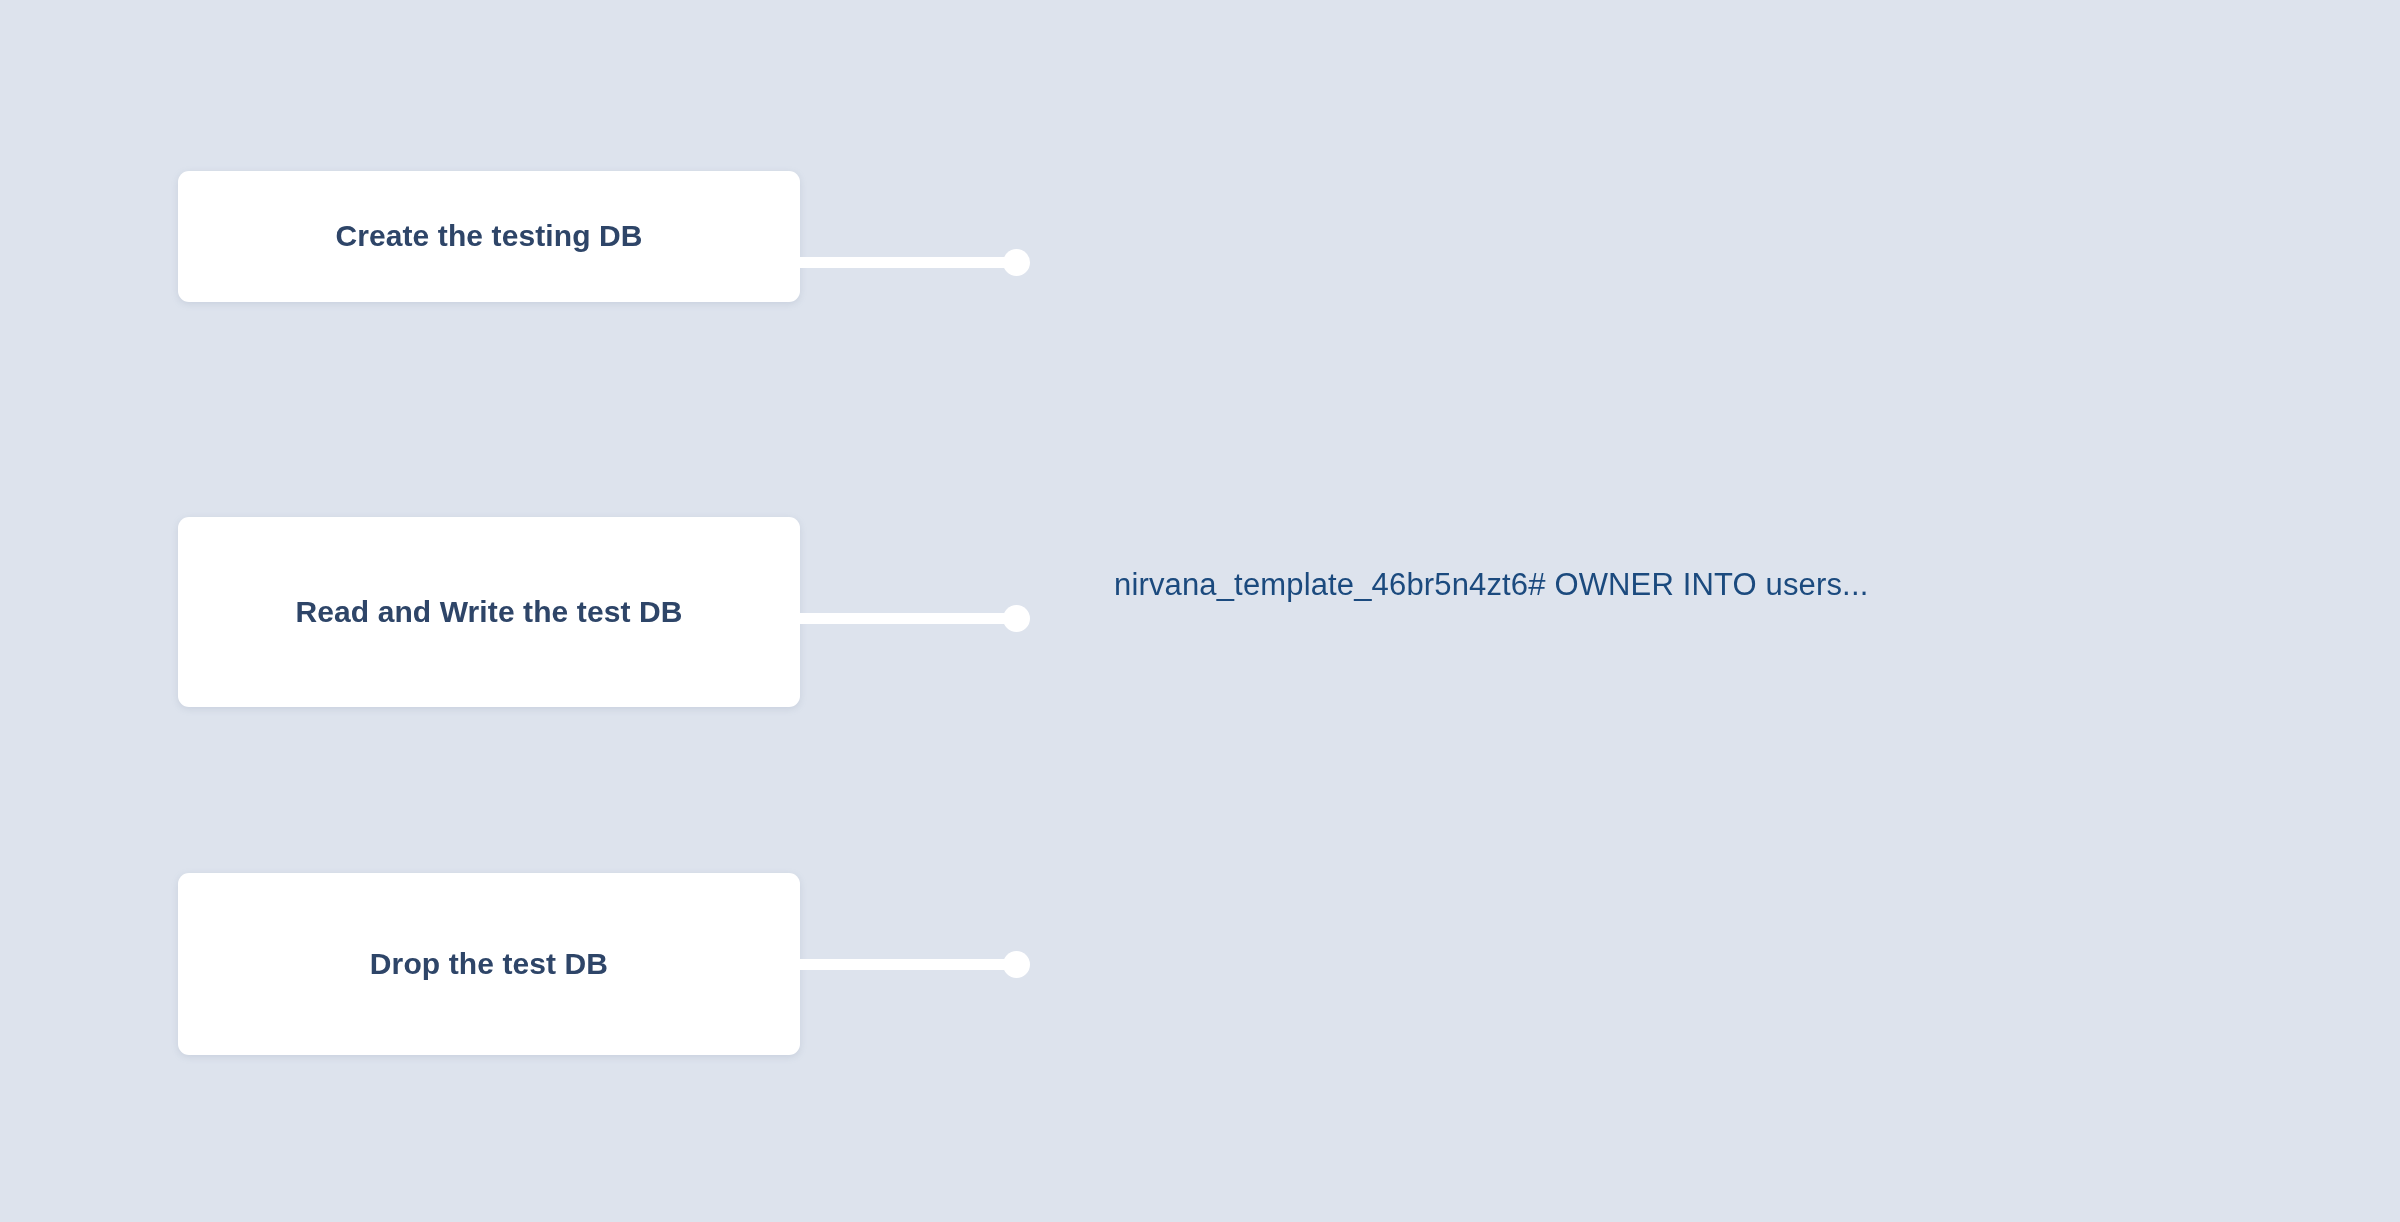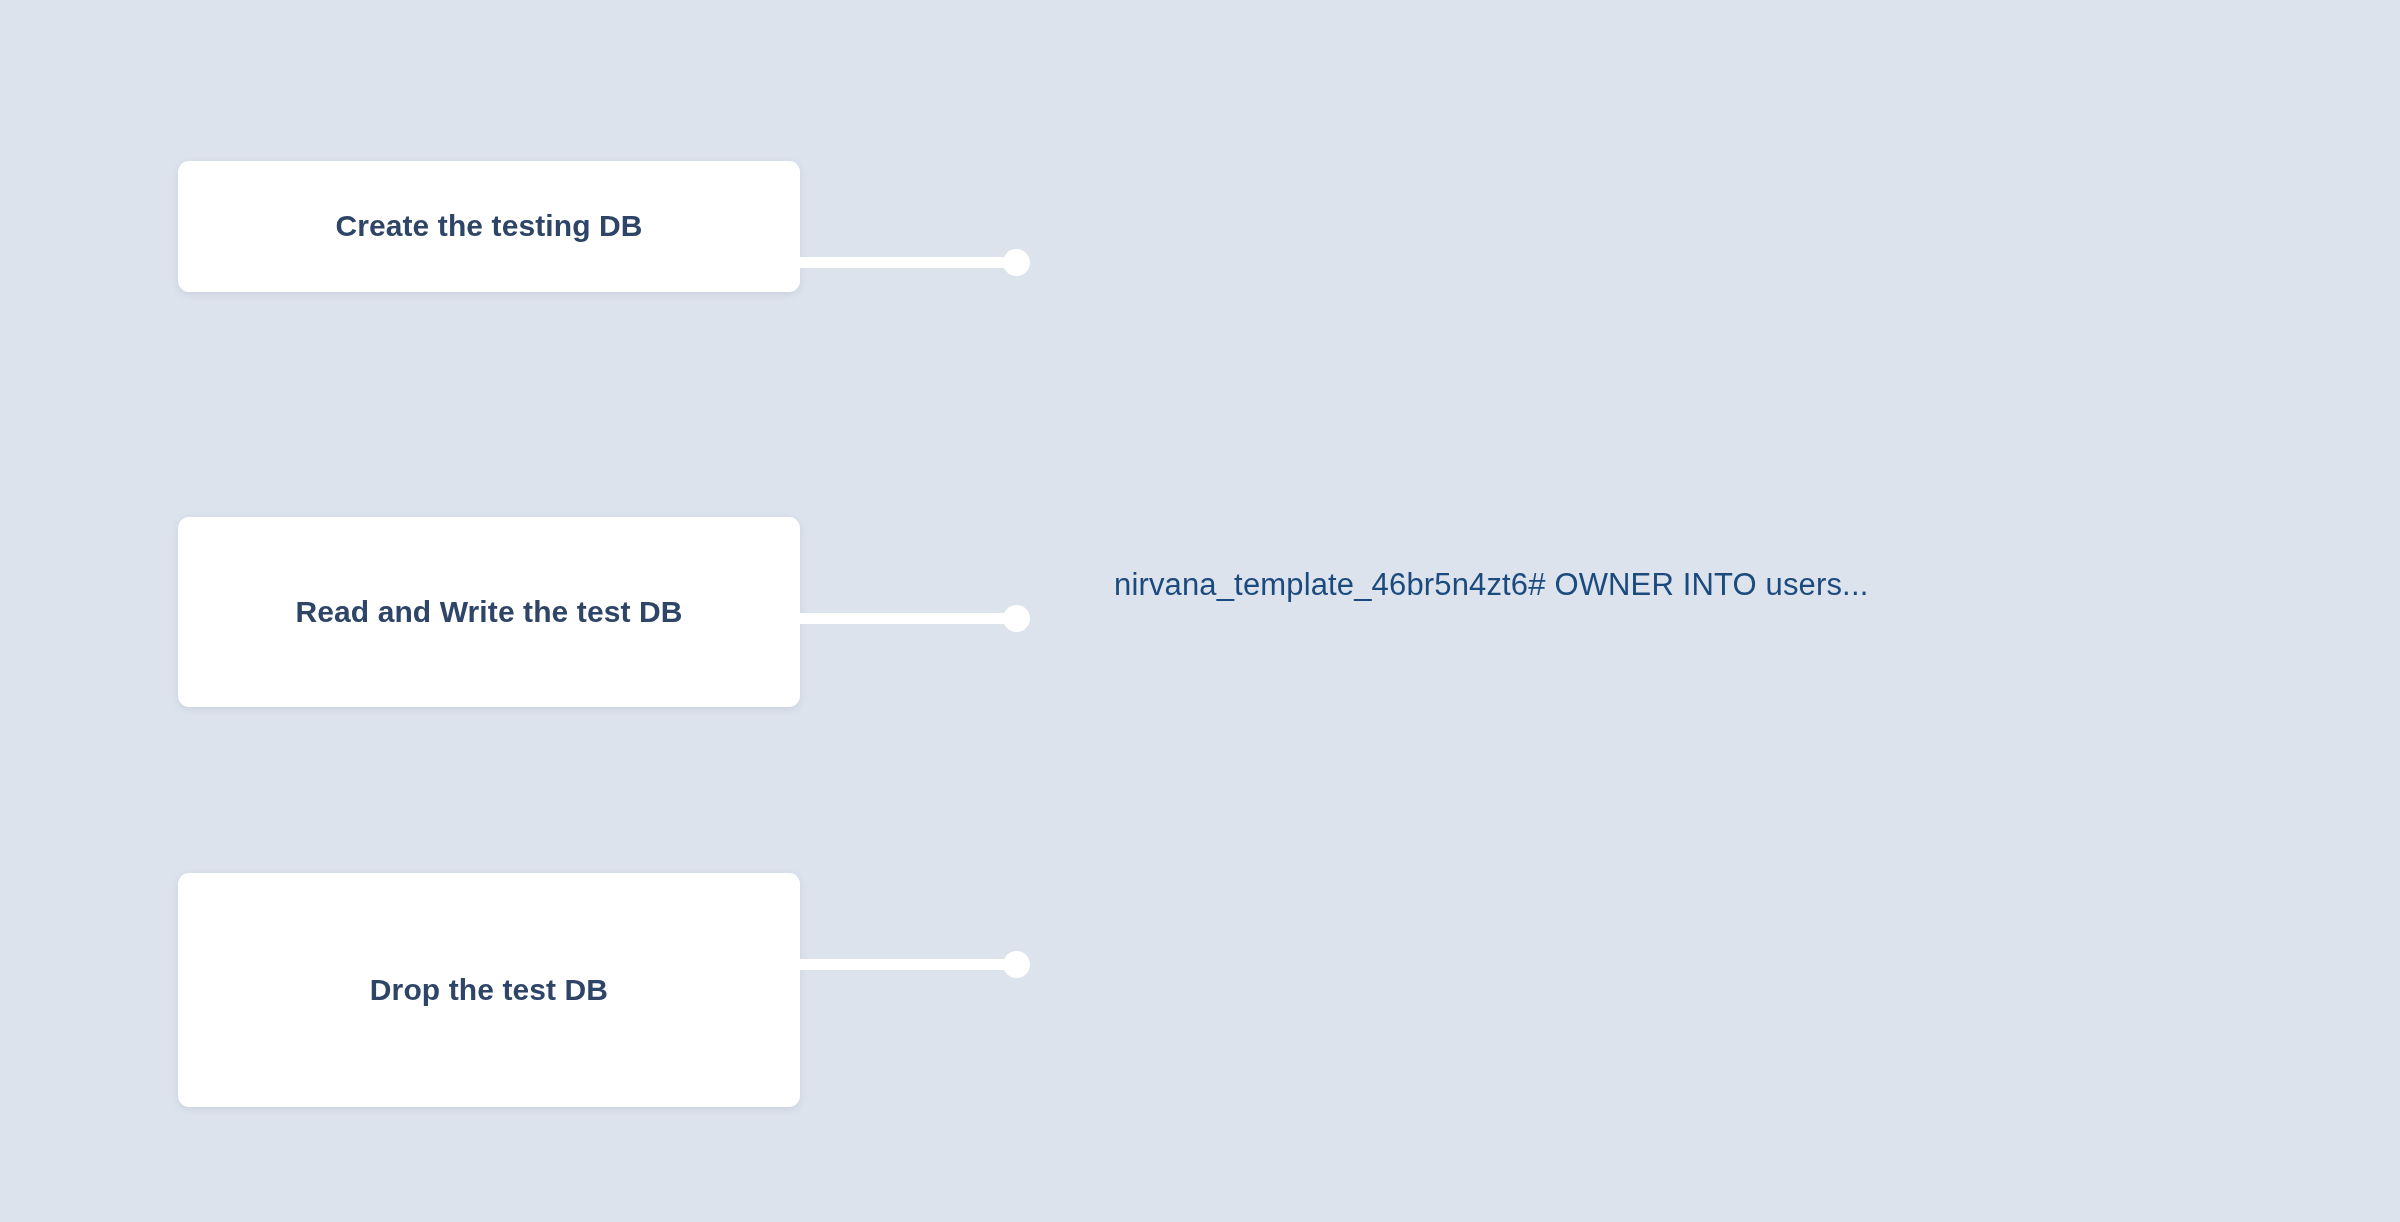--- a/index.html
+++ b/index.html
@@ -26,40 +26,40 @@
   .step-row {
     position: absolute;
     left: 178px;
     width: 2160px;
     display: flex;
     flex-direction: row;
     align-items: flex-start;
   }
 
   
-  .step-row.row-0 { top: 161px; }
+  .step-row.row-0 { top: 171px; }
   .step-row.row-1 { top: 517px; }
   .step-row.row-2 { top: 873px; }
 
   .node-card {
     position: relative;
     width: 622px;
     box-sizing: border-box;
     background: #ffffff;
     border-radius: 11px;
     box-shadow: 0 2px 7px rgba(120, 135, 160, 0.20);
     display: flex;
     align-items: center;
     justify-content: center;
     padding: 18px 34px;
     flex: 0 0 auto;
   }
   .node-card.h-0 { height: 131px; }
   .node-card.h-1 { height: 190px; }
-  .node-card.h-2 { height: 234px; }
+  .node-card.h-2 { height: 182px; }
 
   .node-label {
     color: #2e4568;
     font-size: 30px;
     font-weight: 600;
     line-height: 1.22;
     text-align: center;
     letter-spacing: 0.1px;
   }
 

